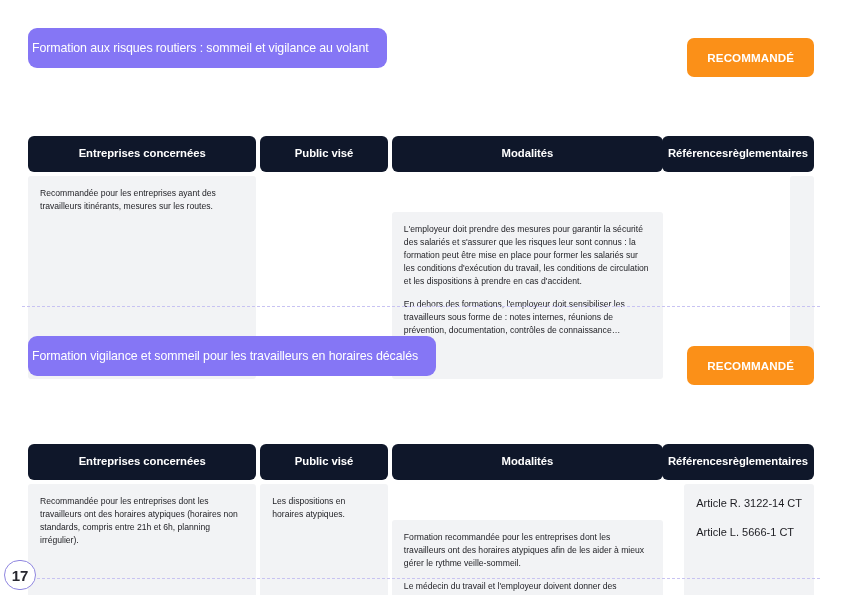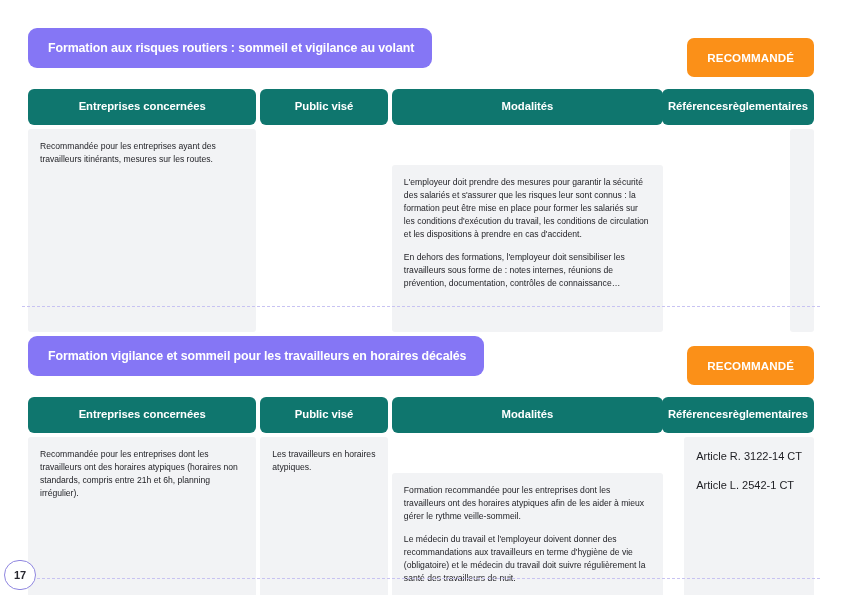--- a/index.html
+++ b/index.html
@@ -41,24 +41,24 @@
     display: flex;
     align-items: flex-start;
     justify-content: space-between;
   }
 
   .title-pill {
     background: #8576f5;
     color: #ffffff;
     border-radius: 9px;
     font-size: 12.4px;
-    font-weight: bold;
+    font-weight: normal;
     letter-spacing: -0.1px;
     line-height: 1;
-    padding: 14px 18px 14px 20px;
+    padding: 14px 18px 14px 4px;
     white-space: nowrap;
     display: inline-block;
   }
 
   .badge {
     background: #fb9018;
     color: #ffffff;
     border-radius: 7px;
     font-size: 11.6px;
     font-weight: bold;
@@ -77,33 +77,34 @@
     align-items: stretch;
   }
 
   .col { display: flex; flex-direction: column; }
   .col-1 { width: 229px; }
   .col-2 { width: 128px; }
   .col-3 { width: 272px; gap: 36px; }
   .col-4 { width: 147px; align-items: flex-end; }
 
   .col-head {
-    background: #0f766e;
+    background: #0f172a;
     color: #ffffff;
     border-radius: 6px;
     font-size: 11.3px;
     font-weight: bold;
     letter-spacing: -0.05px;
     text-align: center;
     line-height: 1.2;
     height: 36px;
     display: flex;
     align-items: center;
     justify-content: center;
     padding: 0 6px;
+    margin-top: 47px;
   }
 
   .col-body {
     background: #f2f3f5;
     border-radius: 3px;
     margin-top: 4px;
     flex: 1 1 auto;
     padding: 11px 12px 12px 12px;
     font-size: 8.6px;
     line-height: 1.52;
@@ -132,21 +133,21 @@
     position: absolute;
     left: 4px;
     top: 560px;
     width: 32px;
     height: 30px;
     border: 1.4px solid #8f86e0;
     border-radius: 16px;
     display: flex;
     align-items: center;
     justify-content: center;
-    font-size: 11px;
+    font-size: 15px;
     font-weight: bold;
     color: #26262e;
     background: #ffffff;
     z-index: 3;
   }
 </style>
 </head>
 <body>
 
 <div class="page">
@@ -205,41 +206,41 @@
       <div class="col col-1">
         <div class="col-head">Entreprises concernées</div>
         <div class="col-body t2-body">
           <p>Recommandée pour les entreprises dont les travailleurs ont des horaires atypiques (horaires non standards, compris entre 21h et 6h, planning irrégulier).</p>
         </div>
       </div>
 
       <div class="col col-2">
         <div class="col-head">Public visé</div>
         <div class="col-body t2-body">
-          <p>Les travailleurs en horaires atypiques.</p>
+          <p>Les dispositions en horaires atypiques.</p>
         </div>
       </div>
 
       <div class="col col-3">
         <div class="col-head">Modalités</div>
         <div class="col-body t2-body">
           <p>Formation recommandée pour les entreprises dont les travailleurs ont des horaires atypiques afin de les aider à mieux gérer le rythme veille-sommeil.</p>
           <p>Le médecin du travail et l'employeur doivent donner des recommandations aux travailleurs en terme d'hygiène de vie (obligatoire) et le médecin du travail doit suivre régulièrement la santé des travailleurs de nuit.</p>
         </div>
       </div>
 
       <div class="col col-4">
         <div class="col-head">
           <span>Références</span>
             <br>
           <span>règlementaires</span>
         </div>
         <div class="col-body t2-body">
           <p class="ref">Article R. 3122-14 CT</p>
-          <p class="ref">Article L. 2542-1 CT</p>
+          <p class="ref">Article L. 5666-1 CT</p>
         </div>
       </div>
 
     </div>
   </div>
 
   <div class="dashed-rule rule-2"></div>
 
   <div class="page-num">17</div>
 

